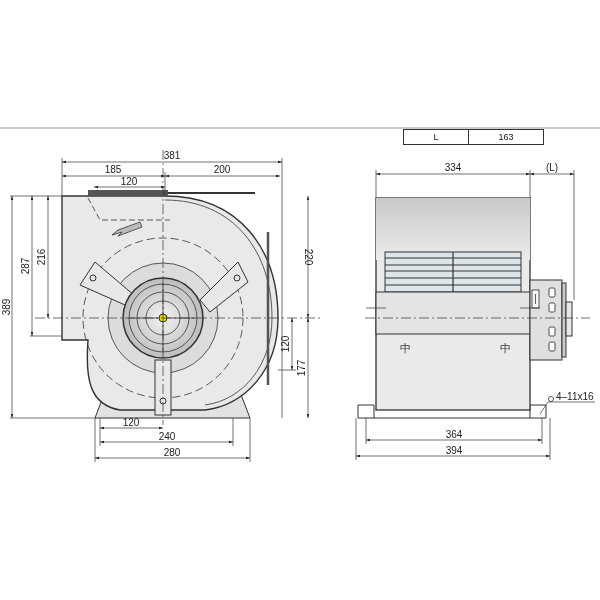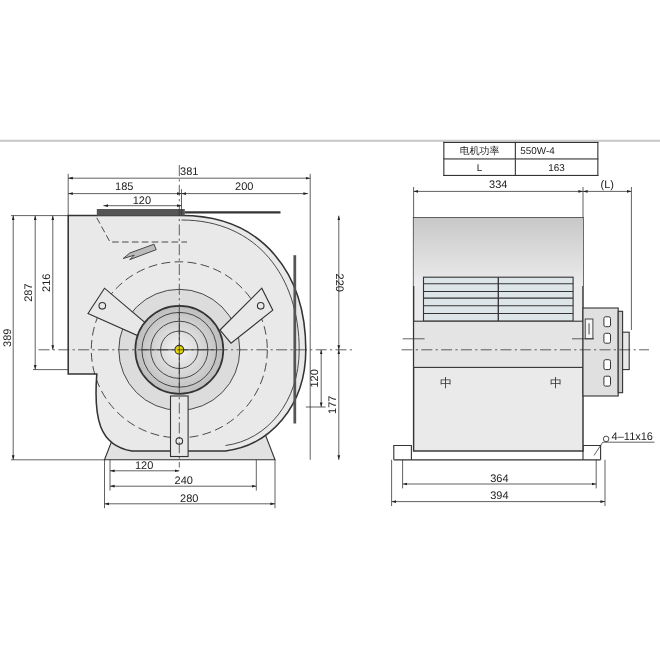--- a/index.html
+++ b/index.html
@@ -13,24 +13,20 @@
   .tbl td.c2b{text-align:center;}
   .topline{position:absolute;left:0;top:127px;width:600px;height:2px;background:#c9cdca;}
 </style>
 </head>
 <body>
 
 <div class="topline"></div>
 
 <table class="tbl">
   <tbody>
-      <tr>
-    <td class="c1">电机功率</td>
-    <td class="c2">550W-4</td>
-  </tr>
   <tr>
     <td class="c1">L</td>
     <td class="c2 c2b">163</td>
   </tr>
 </tbody>
   </table>
 
 <svg id="canvas" viewBox="0 0 600 600" xmlns="http://www.w3.org/2000/svg">
   <defs>
     <marker id="ar" viewBox="0 0 10 10" refX="10" refY="5" markerWidth="6" markerHeight="6" orient="auto-start-reverse">

